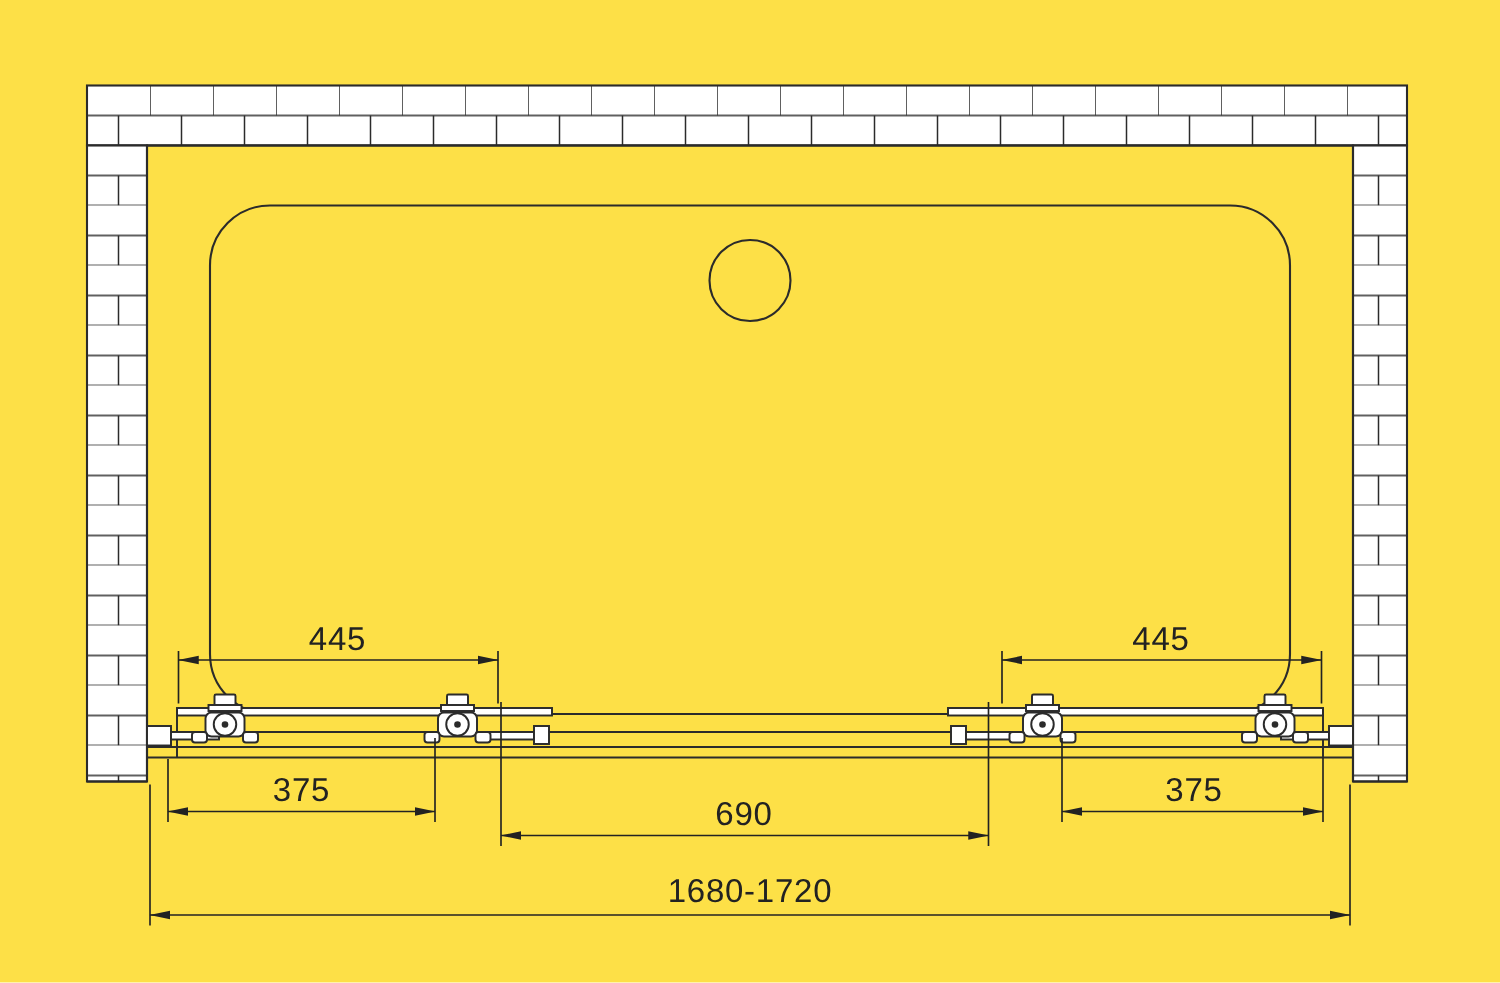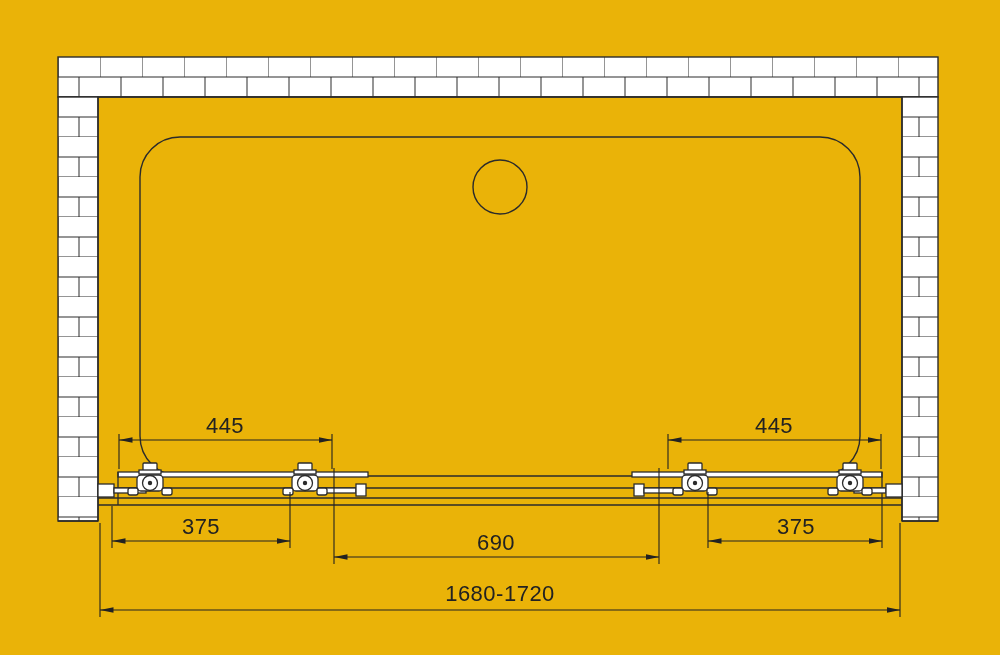--- a/index.html
+++ b/index.html
@@ -1,20 +1,20 @@
 <!DOCTYPE html>
 <html><head>
 <meta charset="utf-8">
 <style>
   html, body { margin: 0; padding: 0; background: #ffffff; }
   .canvas {
     position: relative;
     width: 1000px;
     height: 655px;
-    background: #eab308;
+    background: #fde047;
     font-family: "Liberation Sans", sans-serif;
     overflow: hidden;
   }
   svg { position: absolute; inset: 0; display: block; }
   .outline   { fill: none; stroke: #2b2b2b; stroke-width: 1.4; }
   .brickline { fill: none; stroke: #2b2b2b; stroke-width: 1; }
   .hw        { fill: #ffffff; stroke: #2b2b2b; stroke-width: 1.3; }
   .hwfill    { fill: #2b2b2b; stroke: none; }
   .rail      { fill: none; stroke: #2b2b2b; stroke-width: 1.3; }
   .dim       { fill: none; stroke: #222222; stroke-width: 1.1; }

